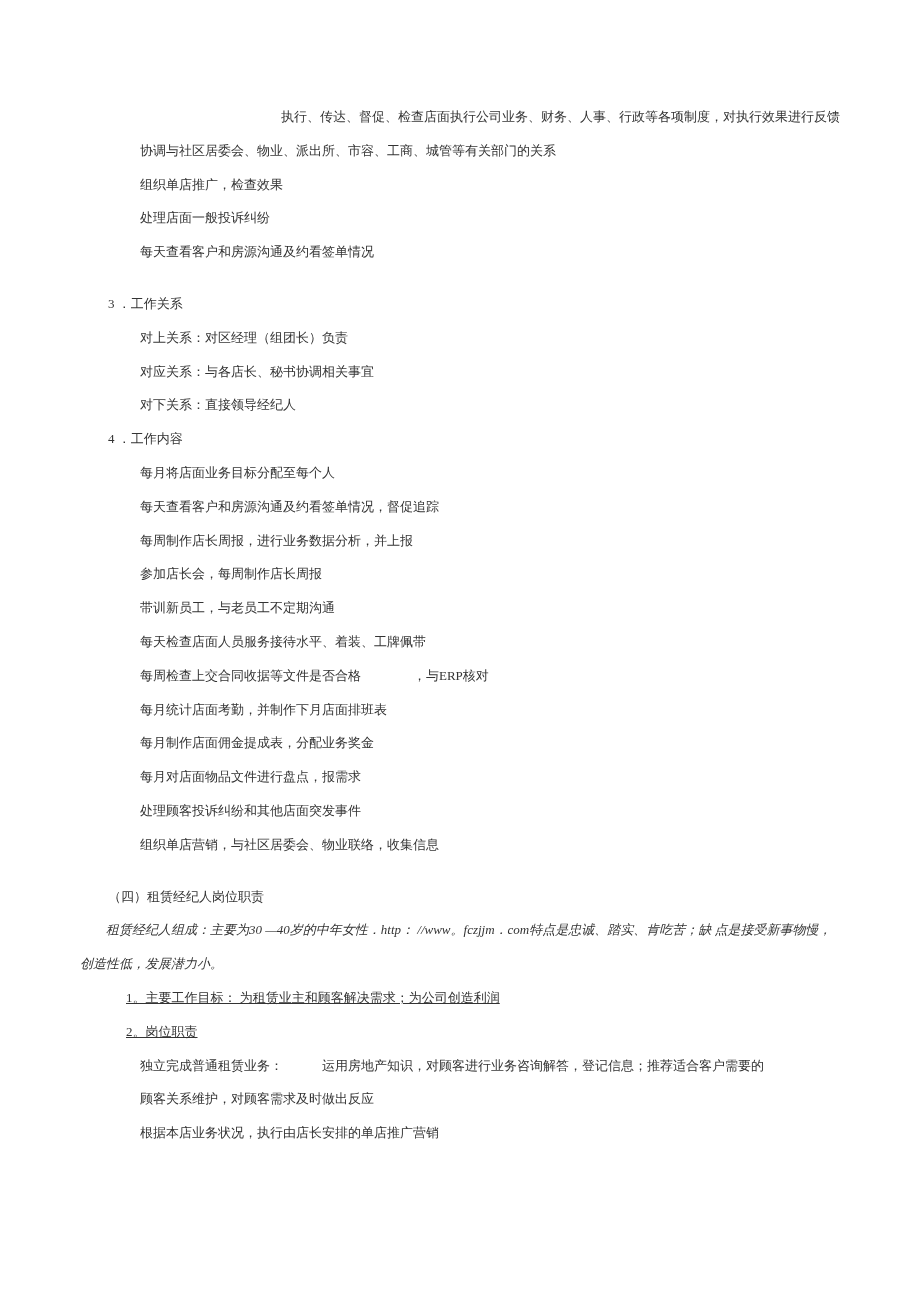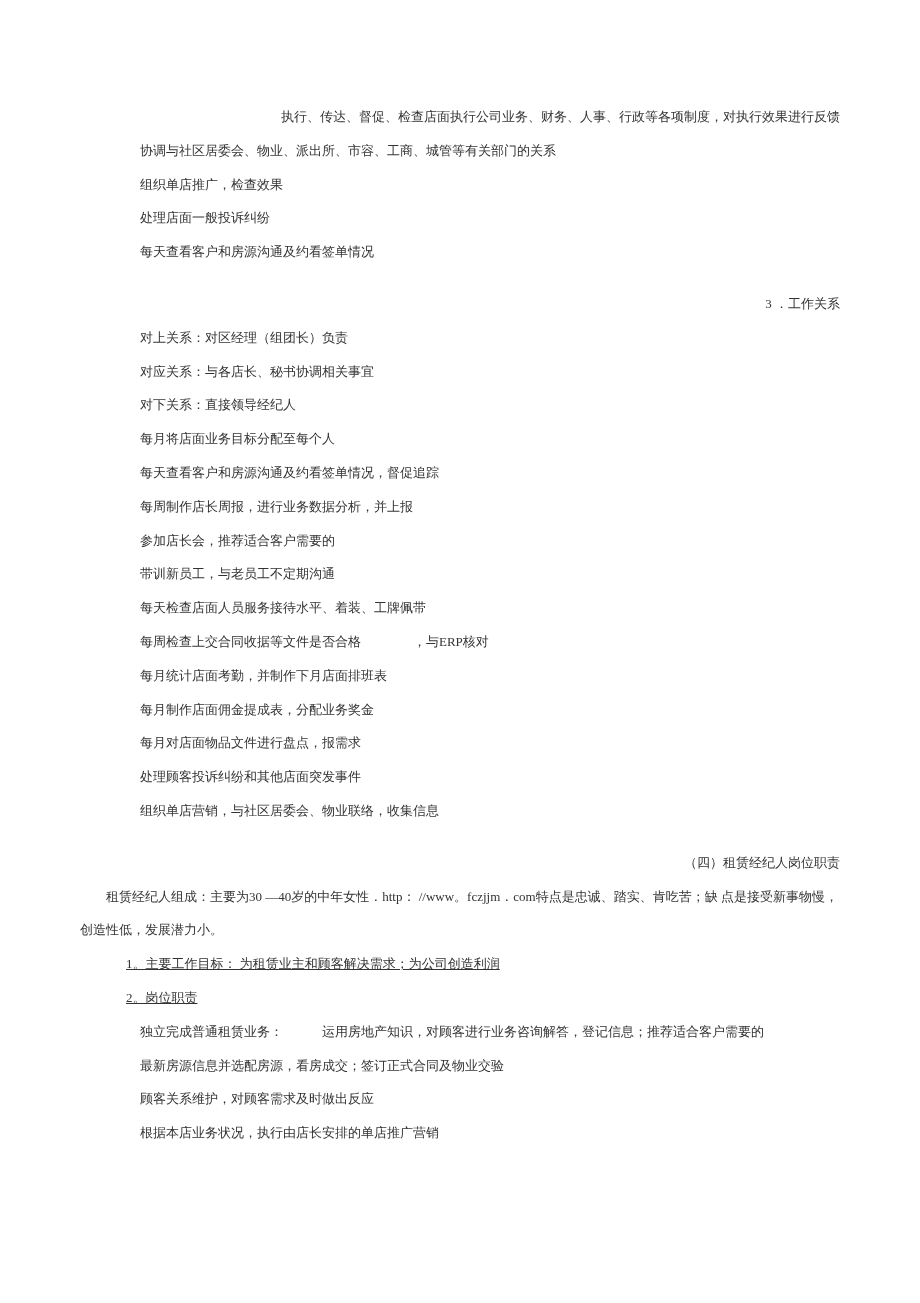--- a/index.html
+++ b/index.html
@@ -14,33 +14,33 @@
       color: #333;
       background: #fff;
       padding: 100px 80px 60px 80px;
       width: 920px;
     }
     .indent-1 {
       padding-left: 60px;
     }
     .indent-2 {
       padding-left: 28px;
-      text-align: right;
     }
     .indent-3 {
       padding-left: 46px;
       text-decoration: underline;
     }
     .split-line {
       display: flex;
       justify-content: flex-end;
     }
     .body-text {
       padding-left: 0;
       line-height: 2.6;
+      font-style: italic;
     }
   </style>
 </head>
 <body>
 
 <div>
 
   <div class="indent-1 split-line">
     <span>执行、传达、督促、检查店面执行公司业务、财务、人事、行政等各项制度</span>
     <span>，对执行效果进行反馈</span>
@@ -50,37 +50,37 @@
   <div class="indent-1">处理店面一般投诉纠纷</div>
   <div class="indent-1">每天查看客户和房源沟通及约看签单情况</div>
 
   <div style="height: 18px;"></div>
 
   <div class="indent-2">3  ．工作关系</div>
   <div class="indent-1">对上关系：对区经理（组团长）负责</div>
   <div class="indent-1">对应关系：与各店长、秘书协调相关事宜</div>
   <div class="indent-1">对下关系：直接领导经纪人</div>
 
+  <div class="indent-2">4  ．工作内容</div>
   <div class="indent-1">每月将店面业务目标分配至每个人</div>
   <div class="indent-1">每天查看客户和房源沟通及约看签单情况，督促追踪</div>
   <div class="indent-1">每周制作店长周报，进行业务数据分析，并上报</div>
-  <div class="indent-1">参加店长会，推荐适合客户需要的</div>
+  <div class="indent-1">参加店长会，每周制作店长周报</div>
   <div class="indent-1">带训新员工，与老员工不定期沟通</div>
   <div class="indent-1">每天检查店面人员服务接待水平、着装、工牌佩带</div>
   <div class="indent-1">每周检查上交合同收据等文件是否合格　　　　，与ERP核对</div>
   <div class="indent-1">每月统计店面考勤，并制作下月店面排班表</div>
   <div class="indent-1">每月制作店面佣金提成表，分配业务奖金</div>
   <div class="indent-1">每月对店面物品文件进行盘点，报需求</div>
   <div class="indent-1">处理顾客投诉纠纷和其他店面突发事件</div>
   <div class="indent-1">组织单店营销，与社区居委会、物业联络，收集信息</div>
 
   <div style="height: 18px;"></div>
 
   <div class="indent-2">（四）租赁经纪人岗位职责</div>
   <div class="body-text" style="text-indent: 26px;">租赁经纪人组成：主要为30 —40岁的中年女性．http：  //www。fczjjm．com特点是忠诚、踏实、肯吃苦；缺  点是接受新事物慢，创造性低，发展潜力小。</div>
   <div class="indent-3">1。主要工作目标：  为租赁业主和顾客解决需求；为公司创造利润</div>
   <div class="indent-3">2。岗位职责</div>
   <div class="indent-1">独立完成普通租赁业务：　　　运用房地产知识，对顾客进行业务咨询解答，登记信息；推荐适合客户需要的</div>
-  <div class="indent-1">最新房源信息并选配房源，看房成交；签订正式合同及物业交验</div>
   <div class="indent-1">顾客关系维护，对顾客需求及时做出反应</div>
   <div class="indent-1">根据本店业务状况，执行由店长安排的单店推广营销</div>
 
 </div>
 
 </body></html>

